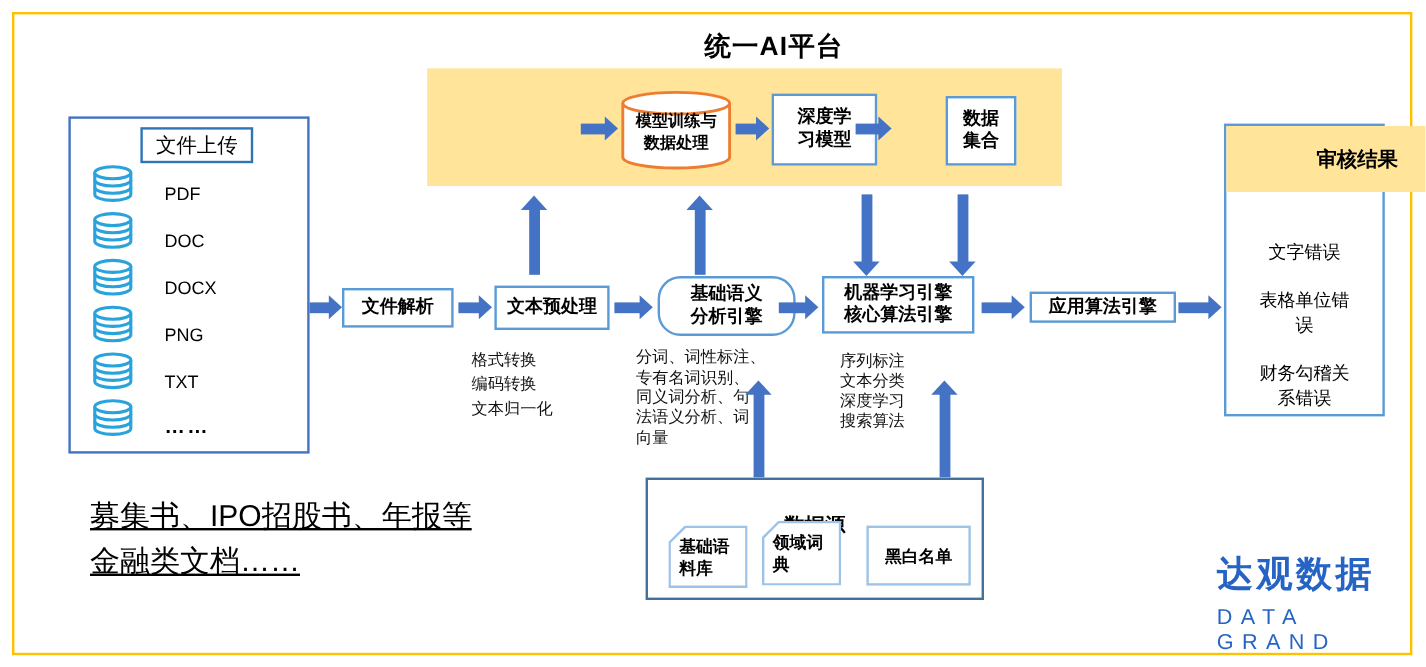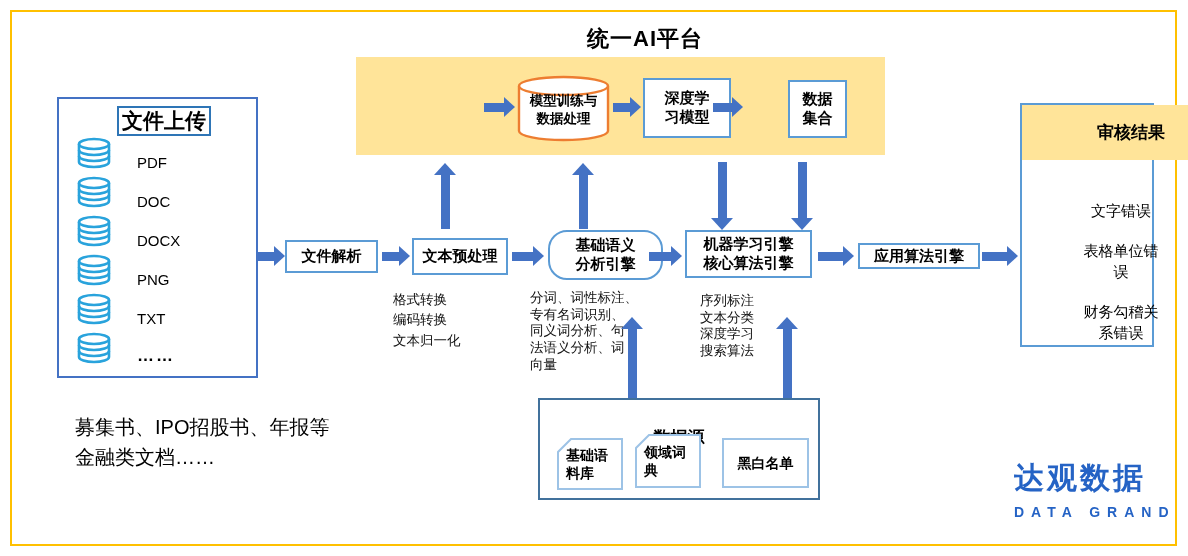--- a/index.html
+++ b/index.html
@@ -14,55 +14,55 @@
   html,body{margin:0;padding:0;background:#fff;}
   body{font-family:"Liberation Sans","DejaVu Sans",sans-serif;color:#000;}
   .stage{position:relative;width:1188px;height:556px;background:#fff;overflow:hidden;}
   .frame{position:absolute;left:10px;top:10px;right:11px;bottom:10px;border:2px solid var(--gold);}
   .main-title{position:absolute;left:470px;top:24px;width:350px;text-align:center;font-size:22px;font-weight:bold;letter-spacing:1px;}
   .banner{position:absolute;left:356px;top:57px;width:529px;height:98px;background:var(--banner);}
   .box{position:absolute;background:#fff;border:2px solid var(--boxborder);display:flex;align-items:center;justify-content:center;text-align:center;font-weight:bold;font-size:15px;line-height:1.25;white-space:pre-line;box-sizing:border-box;}
   .note{position:absolute;font-size:13.5px;line-height:1.5;white-space:pre-line;color:#111;}
   
   .upload-box{position:absolute;left:57px;top:97px;width:201px;height:281px;border:2px solid #4472C4;background:#fff;box-sizing:border-box;}
-  .upload-title{position:absolute;left:58px;top:7px;width:94px;height:30px;border:2px solid #2E75B6;background:#fff;display:flex;align-items:center;justify-content:center;font-size:21px;font-weight:bold;box-sizing:border-box;}
+  .upload-title{position:absolute;left:58px;top:7px;width:94px;height:30px;border:2px solid #2E75B6;background:#fff;display:flex;align-items:center;justify-content:center;font-size:17px;font-weight:normal;box-sizing:border-box;}
   .upload-rows{position:absolute;left:16px;top:38px;display:flex;flex-direction:column;gap:5px;}
   .up-row{display:flex;align-items:flex-end;height:34px;}
   .up-row svg{width:38px;height:34px;flex:0 0 38px;}
   .up-row .lbl{margin-left:24px;font-size:15px;}
   .up-row .dots{font-weight:bold;font-size:17px;letter-spacing:2px;}
   .ds-box{position:absolute;left:538px;top:398px;width:282px;height:102px;border:2px solid #41719C;background:#fff;box-sizing:border-box;}
   .ds-title{position:absolute;top:6px;left:0;width:100%;text-align:center;font-size:17px;font-weight:bold;margin-top:20px;}
   .snip{position:absolute;display:flex;align-items:center;justify-content:center;}
   .snip svg{position:absolute;left:0;top:0;width:100%;height:100%;}
   .snip .txt,.ds-rect .txt{position:relative;font-size:14px;font-weight:bold;text-align:left;line-height:1.3;z-index:2;}
   .snip .txt{width:48px;}
   .ds-rect{position:absolute;border:2px solid #9DC3E6;background:#fff;display:flex;align-items:center;justify-content:center;box-sizing:border-box;}
   .res-box{position:absolute;left:1020px;top:103px;width:134px;height:244px;border:2px solid var(--boxborder);background:#fff;box-sizing:border-box;}
   .res-head{position:absolute;left:0;top:0;width:100%;height:55px;background:var(--banner);display:flex;align-items:center;justify-content:center;font-size:17px;font-weight:bold;padding-left:44px;}
-  .res-items{position:absolute;left:0;top:95px;width:100%;display:flex;flex-direction:column;align-items:center;gap:19px;margin-left:34px;}
+  .res-items{position:absolute;left:0;top:95px;width:100%;display:flex;flex-direction:column;align-items:center;gap:19px;}
   .res-items span{display:block;width:80px;text-align:center;font-size:15px;line-height:1.4;}
   
   .cyl{position:absolute;left:517px;top:75px;width:93px;height:68px;}
   .cyl svg{position:absolute;left:0;top:0;width:100%;height:100%;}
   .cyl .txt{position:absolute;left:0;top:17px;width:100%;text-align:center;font-size:13.5px;font-weight:600;line-height:1.35;white-space:pre-line;z-index:2;}
   
   .ha{position:absolute;height:20px;}
   .ha .stem{position:absolute;left:0;right:10px;top:5.5px;height:9px;background:var(--arrow);}
   .ha .head{position:absolute;right:0;top:0;width:0;height:0;border-top:10px solid transparent;border-bottom:10px solid transparent;border-left:11px solid var(--arrow);}
   .va{position:absolute;width:22px;}
   .va .stem{position:absolute;left:6.5px;width:9px;background:var(--arrow);}
   .va.up .stem{top:11px;bottom:0;}
   .va.up .head{position:absolute;top:0;left:0;width:0;height:0;border-left:11px solid transparent;border-right:11px solid transparent;border-bottom:12px solid var(--arrow);}
   .va.down .stem{top:0;bottom:11px;}
   .va.down .head{position:absolute;bottom:0;left:0;width:0;height:0;border-left:11px solid transparent;border-right:11px solid transparent;border-top:12px solid var(--arrow);}
-  .caption{position:absolute;left:75px;top:412px;font-size:20px;line-height:1.5;white-space:pre-line;}
+  .caption{position:absolute;left:75px;top:412px;font-size:25px;line-height:1.5;white-space:pre-line;text-decoration:underline;}
   .logo{position:absolute;left:1014px;top:458px;}
   .logo-cn{font-size:30px;font-weight:bold;color:var(--logoblue);letter-spacing:3px;}
-  .logo-en{margin-top:5px;font-size:14px;font-weight:bold;color:var(--logoblue);letter-spacing:7px;}
+  .logo-en{margin-top:5px;font-size:18px;font-weight:normal;color:var(--logoblue);letter-spacing:7px;}
 </style>
 </head>
 <body>
 
 <div class="stage">
 
   <div class="frame"></div>
 
   <div class="main-title">统一AI平台</div>
 

